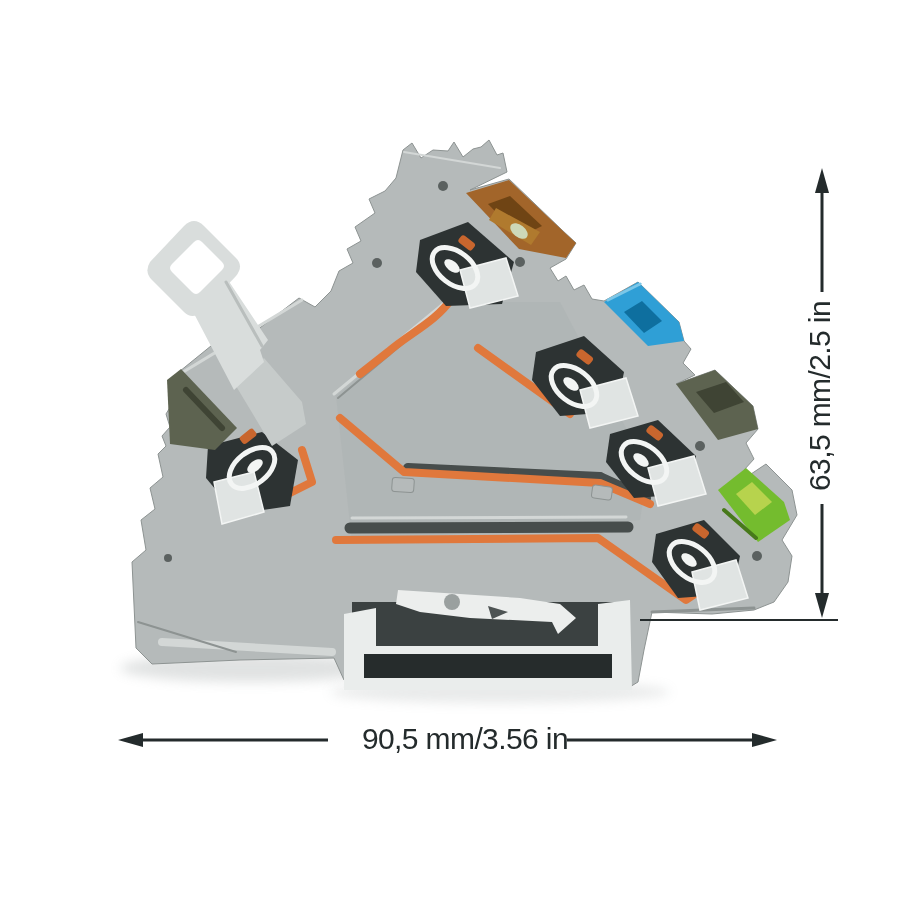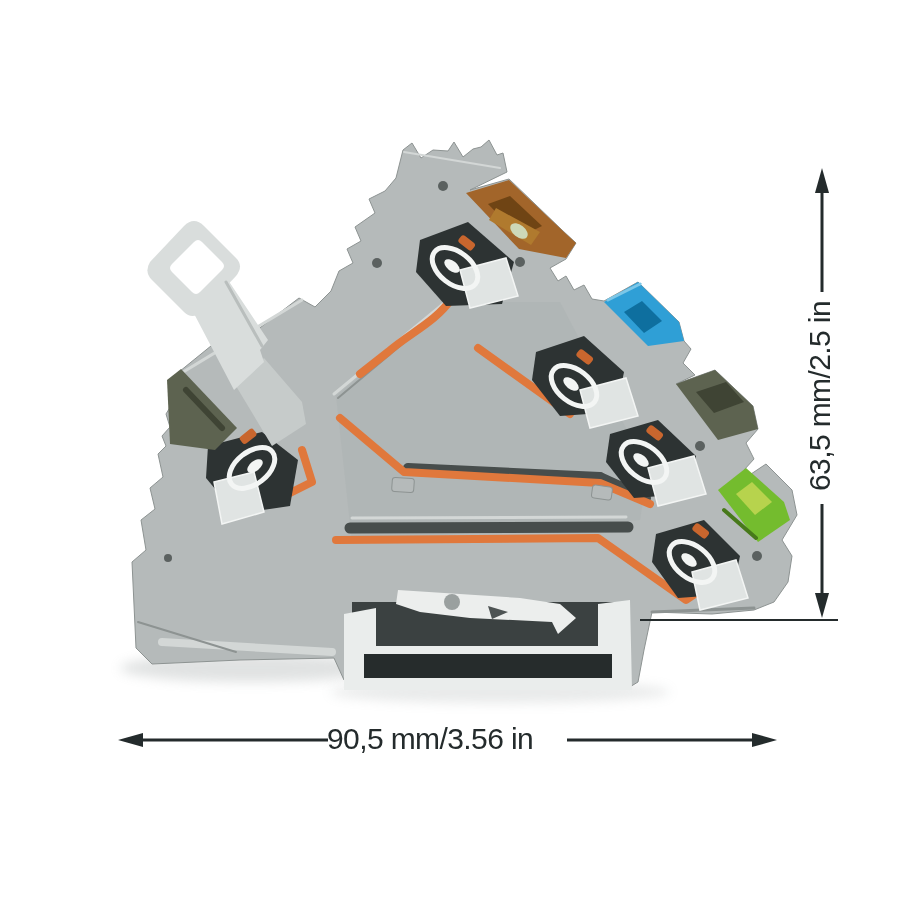--- a/index.html
+++ b/index.html
@@ -14,21 +14,21 @@
 
   .dim-label{
     position:absolute;
     color:var(--dim-color,#242b2c);
     font-size:30px;
     letter-spacing:-0.6px;
     white-space:nowrap;
     font-weight:400;
   }
   .dim-label.horizontal{
-    left:327px;top:722px;width:241px;text-align:left;
+    left:327px;top:722px;width:241px;text-align:right;
   }
   .dim-label.vertical{
     left:820px;top:396px;
     transform:translate(-50%,-50%) rotate(-90deg);
   }
 
   
   .f-body{fill:var(--body-grey,#b5baba);stroke:var(--body-grey-dark,#8d9392);stroke-width:1;}
   .f-face{fill:var(--face-grey,#aeb4b3);}
   .f-window{fill:var(--window-dark,#2d3333);}

